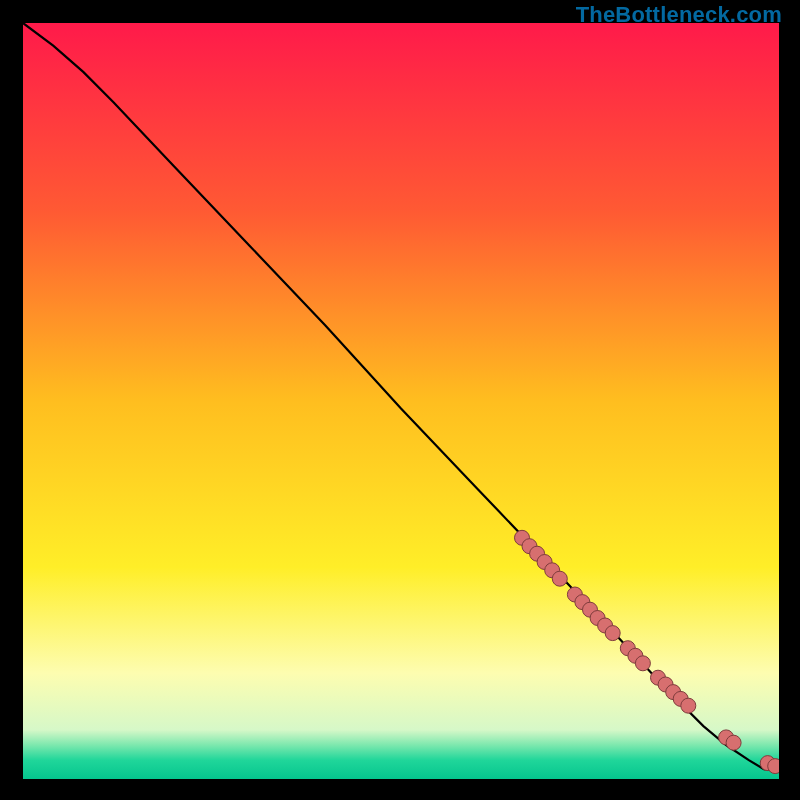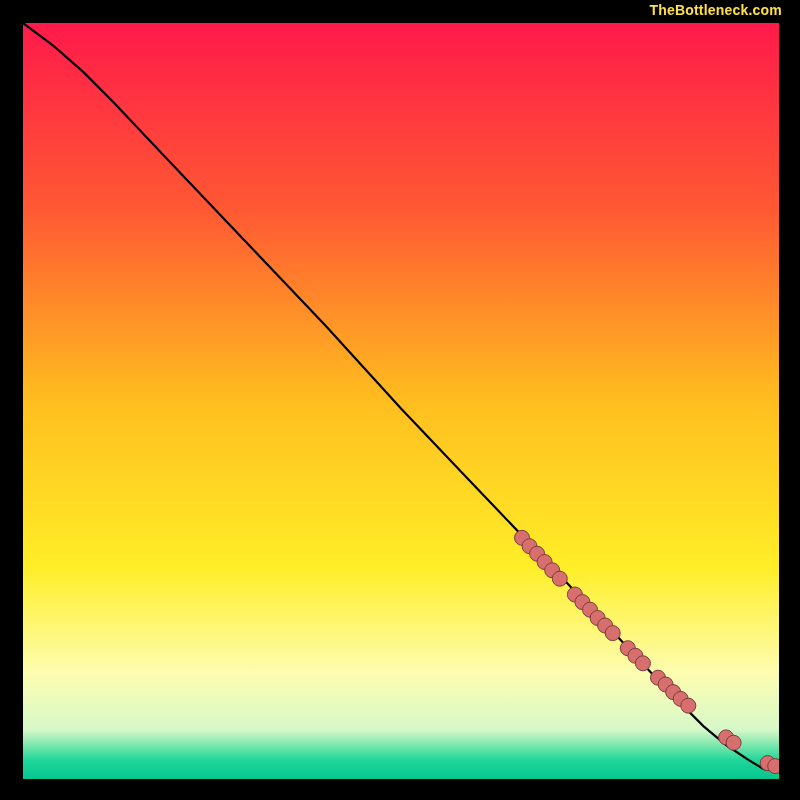--- a/index.html
+++ b/index.html
@@ -14,23 +14,23 @@
     position: relative;
     width: 800px;
     height: 800px;
     background: #000;
   }
   .watermark {
     position: absolute;
     top: 2px;
     right: 18px;
     font-family: Arial, Helvetica, sans-serif;
-    font-size: 14px;
+    font-size: 22px;
     font-weight: 600;
-    color: #fde047;
+    color: #0369a1;
     letter-spacing: 0.2px;
   }
   svg.plot {
     position: absolute;
     left: 23px;
     top: 23px;
     width: 756px;
     height: 756px;
     display: block;
   }

